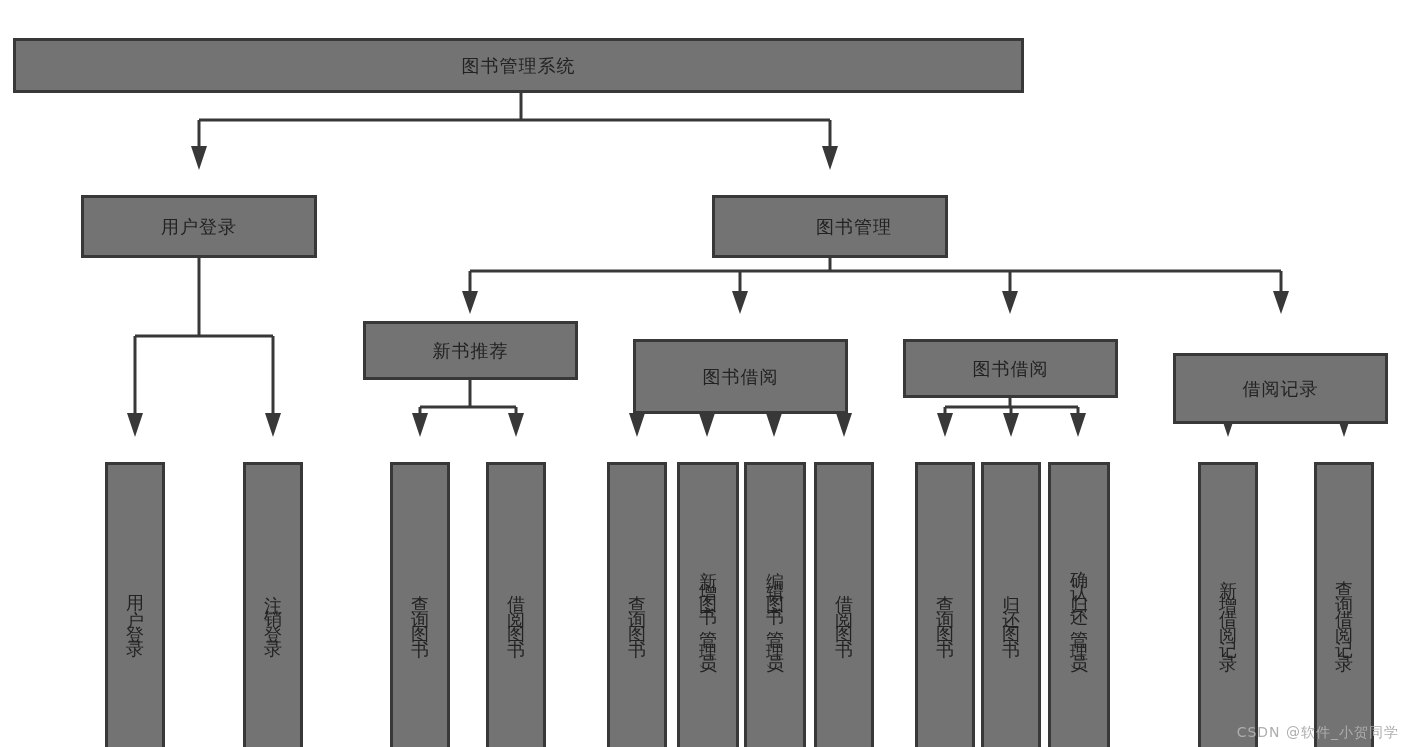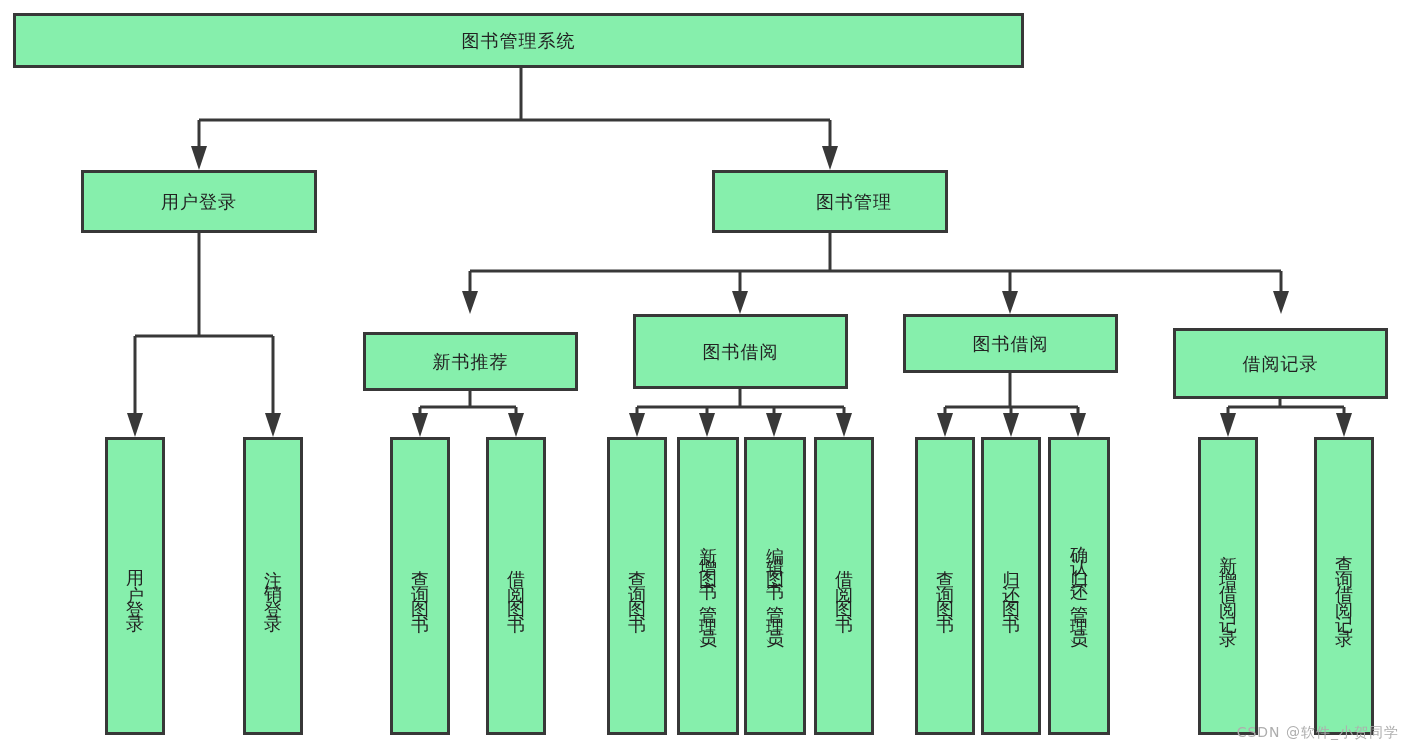--- a/index.html
+++ b/index.html
@@ -29,25 +29,26 @@
     stroke-width: 3;
     fill: none;
   }
   .connectors polygon {
     fill: var(--line);
     stroke: none;
   }
   .box {
     position: absolute;
     border: 3px solid var(--border);
-    background: #86efac;
+    background: #737373;
     display: flex;
     align-items: center;
     justify-content: center;
     color: var(--text);
+    margin-top: 25px;
   }
   .h-label {
     font-size: 18px;
     letter-spacing: 1px;
     white-space: nowrap;
   }
   .leaf .v-label {
     writing-mode: vertical-rl;
     font-size: 18px;
     letter-spacing: 15px;
@@ -64,21 +65,21 @@
     font-size: 14px;
     letter-spacing: 1px;
     color: var(--watermark);
     white-space: nowrap;
   }
 
   
   .n-root { left: 13px;   top: 13px;  width: 1011px; height: 55px; }
   .n-l2a  { left: 81px;   top: 170px; width: 236px;  height: 63px; }
   .n-l2b  { left: 712px;  top: 170px; width: 236px;  height: 63px; padding-left: 48px; }
-  .n-l3a  { left: 363px;  top: 332px; width: 215px;  height: 59px; align-items: center; }
+  .n-l3a  { left: 363px;  top: 296px; width: 215px;  height: 59px; align-items: center; }
   .n-l3b  { left: 633px;  top: 314px; width: 215px;  height: 75px; }
   .n-l3c  { left: 903px;  top: 314px; width: 215px;  height: 59px; }
   .n-l3d  { left: 1173px; top: 328px; width: 215px;  height: 71px; }
   .leaf   { top: 437px; width: 60px; height: 298px; }
   .n-f01 { left: 105px; }
   .n-f02 { left: 243px; }
   .n-f03 { left: 390px; }
   .n-f04 { left: 486px; }
   .n-f05 { left: 607px; }
   .n-f06 { left: 677px; width: 62px; }

